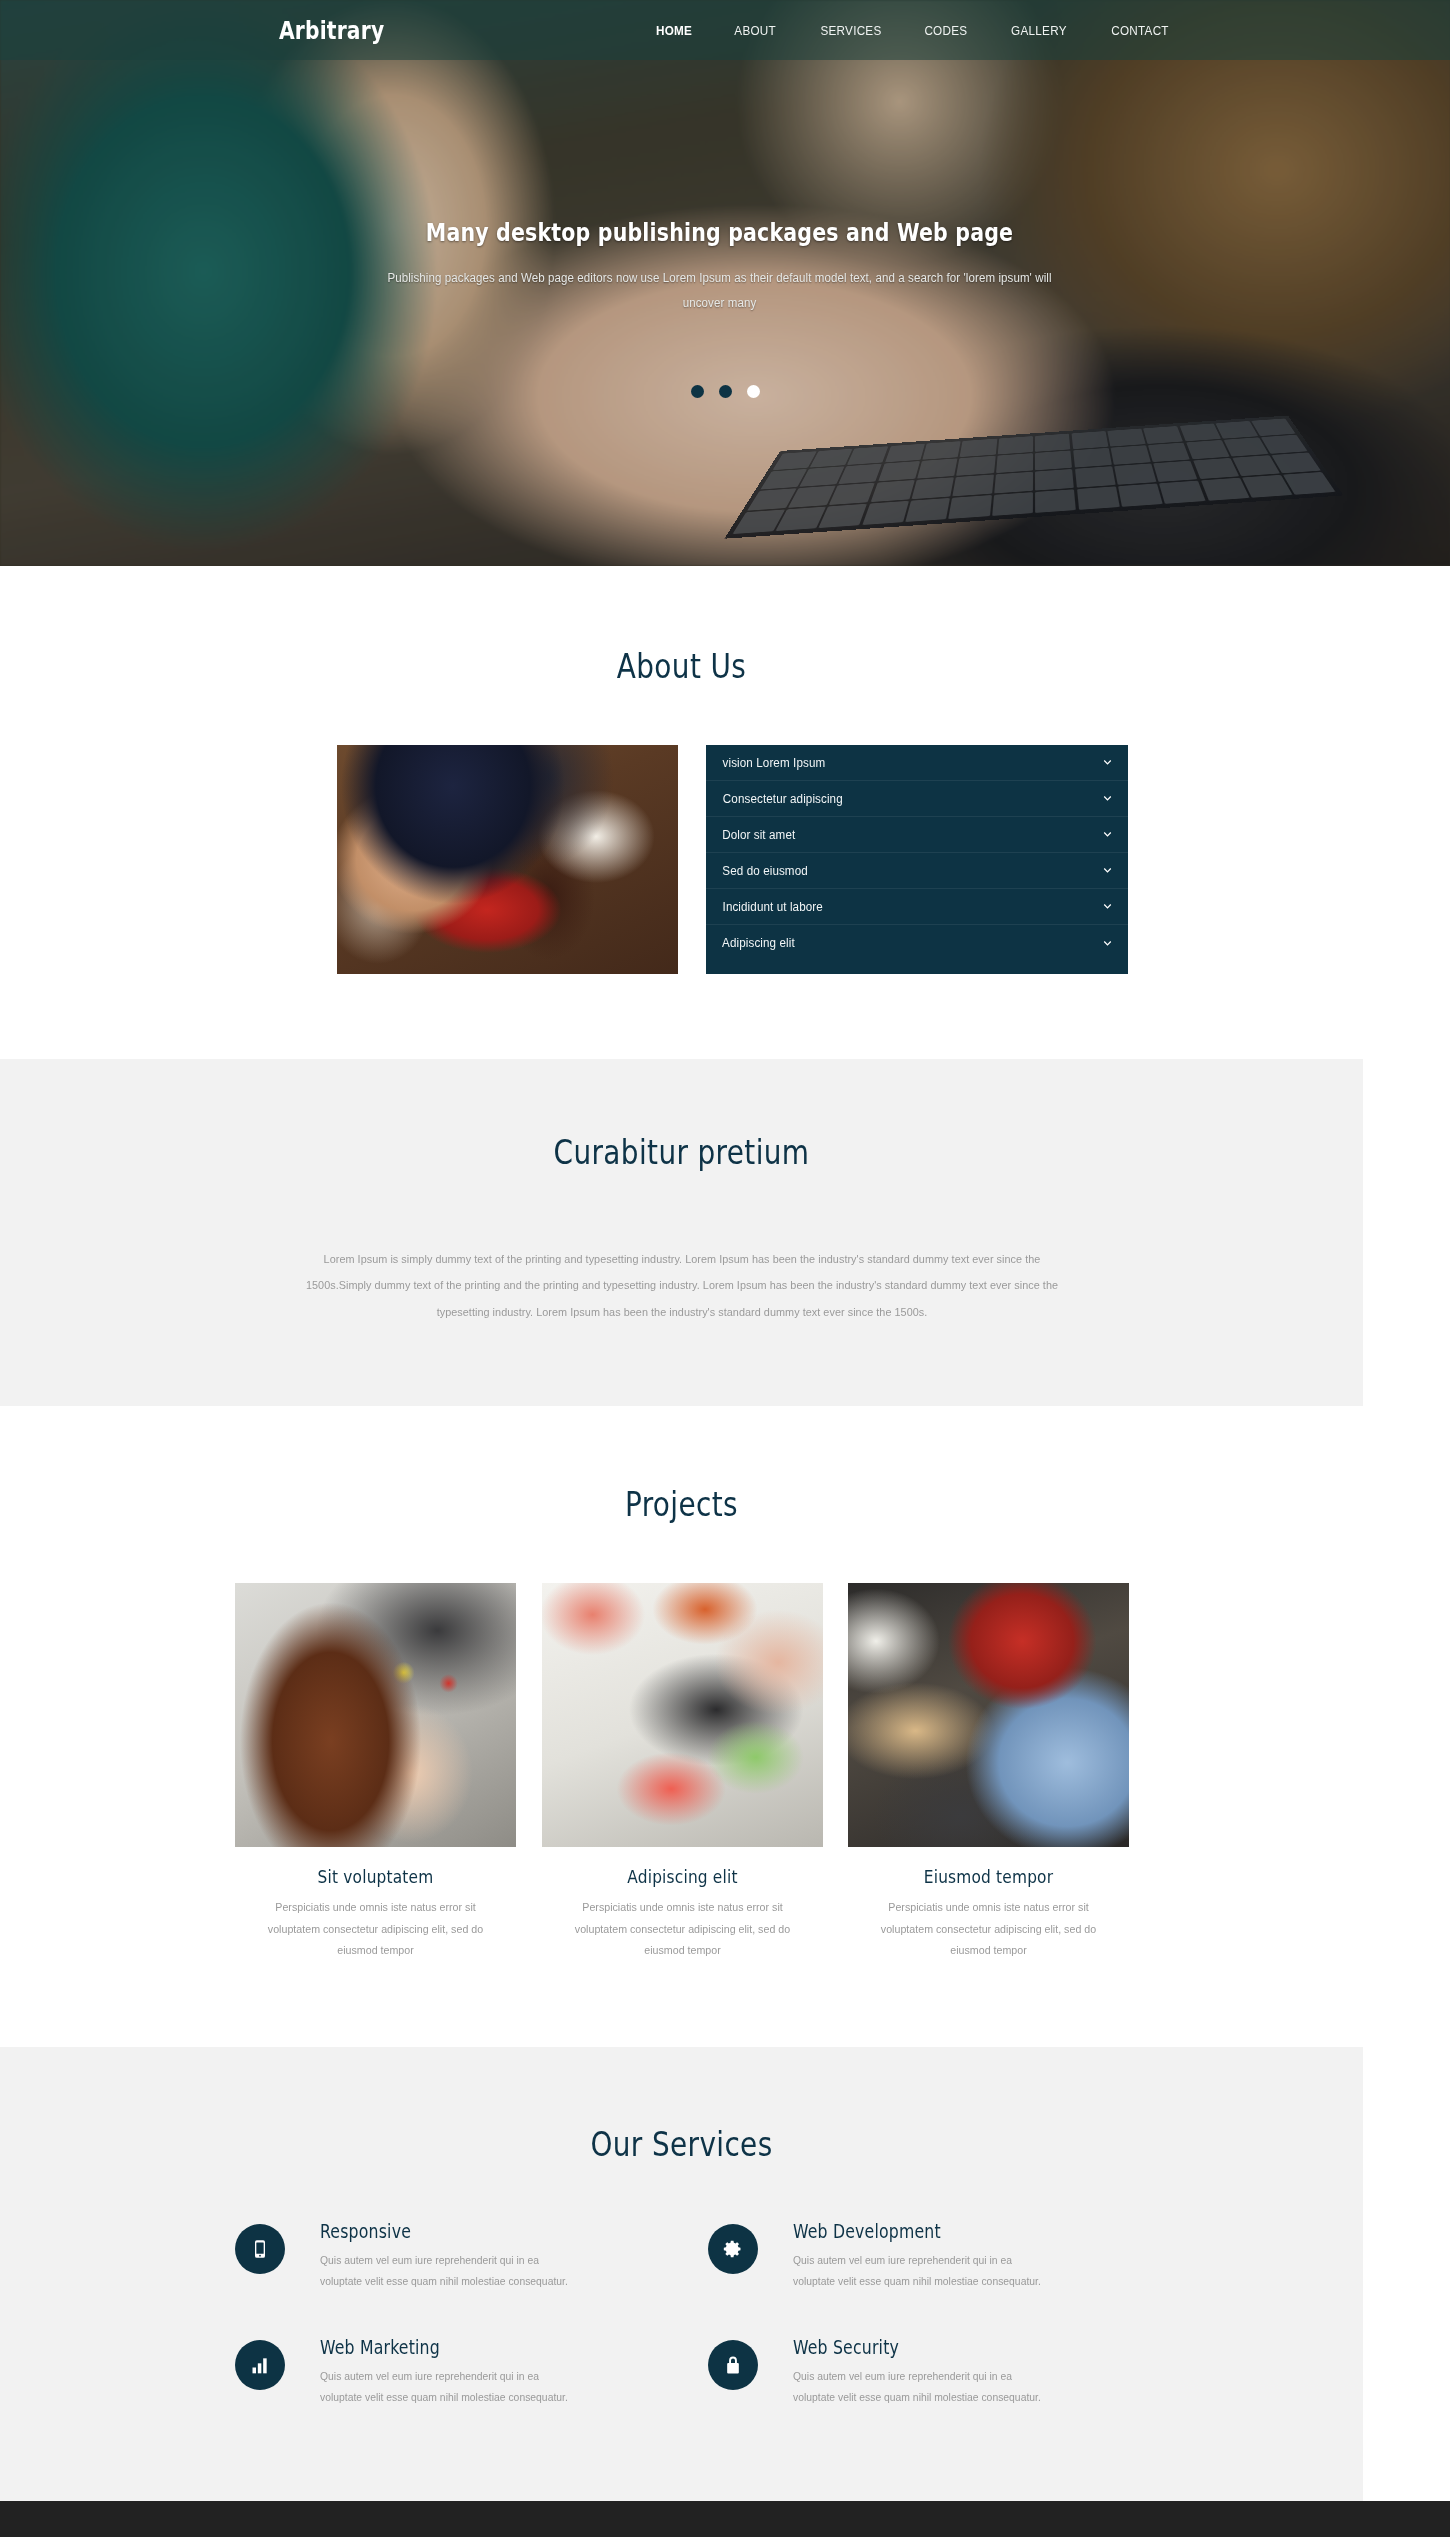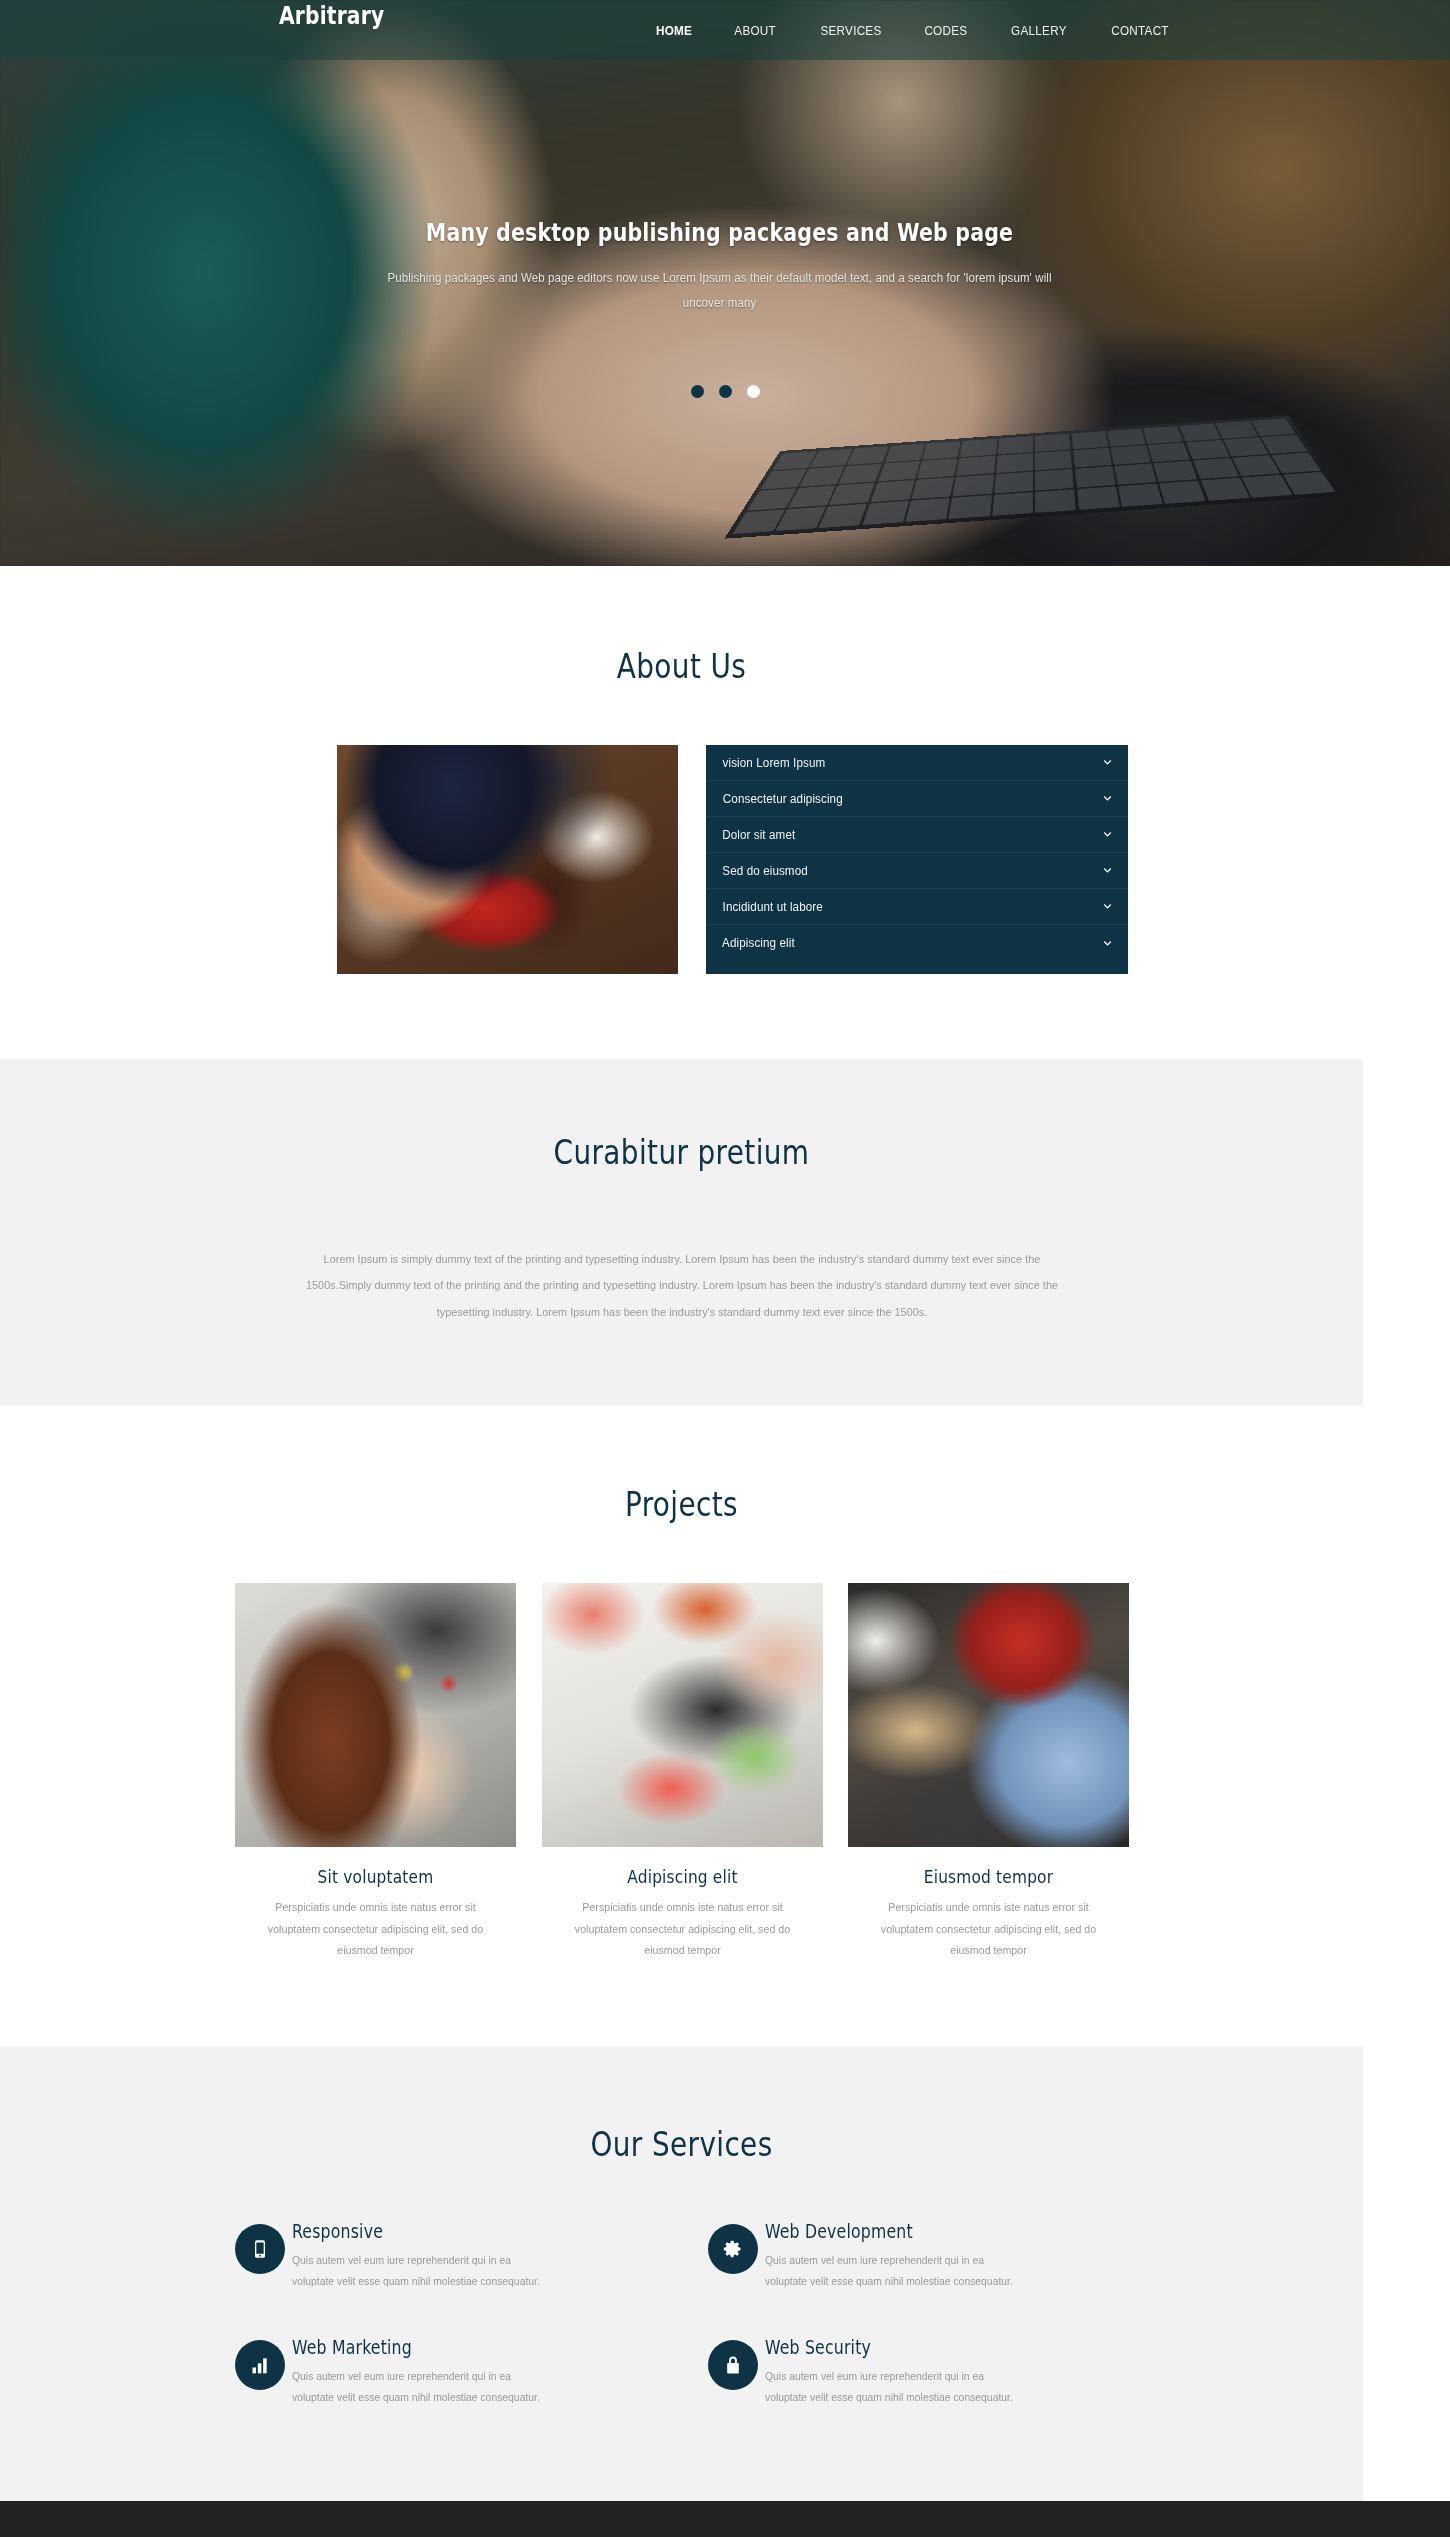--- a/index.html
+++ b/index.html
@@ -42,21 +42,21 @@
   }
   .kb span { background:#3c4045; border-radius:1.6px; }
 
   .topbar {
     position:absolute; top:0; left:0; right:0; height:60px;
     background:rgba(26,64,60,0.55);
     z-index:8;
   }
   .topbar-inner {
     width:893px; margin:0 auto; height:60px;
-    display:flex; justify-content:space-between;
+    display:flex; align-items:center; justify-content:space-between;
   }
   .logo {
     font-family:"DejaVu Sans Condensed","Liberation Sans Narrow","Liberation Sans", sans-serif;
     font-weight:bold; font-size:25.6px; color:#fff; letter-spacing:0.2px;
     transform:scaleX(.88); transform-origin:left center;
   }
   .nav { display:flex; gap:38px; align-items:center; }
   .nav a {
     font-size:13px; color:#f0f3f2; text-decoration:none; letter-spacing:0.3px;
     font-family:"Liberation Sans Narrow","Liberation Sans", sans-serif;
@@ -187,21 +187,21 @@
   .proj-desc {
     text-align:center; margin:10px auto 0; width:233px;
     font-family:"Liberation Sans Narrow","Liberation Sans", sans-serif;
     font-size:11px; color:#9a9a9a; line-height:1.95; transform:scaleX(.97);
   }
 
   
   .services { padding:78px 0 93px; }
   .services .sec-title { margin-bottom:57px; }
   .svc-grid { display:grid; grid-template-columns:1fr 1fr; row-gap:45px; column-gap:53px; }
-  .svc { display:flex; gap:7px; align-items:flex-start; }
+  .svc { display:flex; gap:35px; align-items:flex-start; }
   .svc-ic {
     flex:0 0 50px; width:50px; height:50px; border-radius:50%;
     background:#0d3344; display:flex; align-items:center; justify-content:center;
     margin-top:3.1px;
   }
   .svc-ic svg { width:20px; height:20px; fill:#ffffff; }
   .svc-title {
     font-family:"DejaVu Sans Condensed","Liberation Sans Narrow","Liberation Sans", sans-serif;
     font-size:18.6px; color:#0e3347; letter-spacing:0.2px; transform:scaleX(.94);
     transform-origin:left center;

